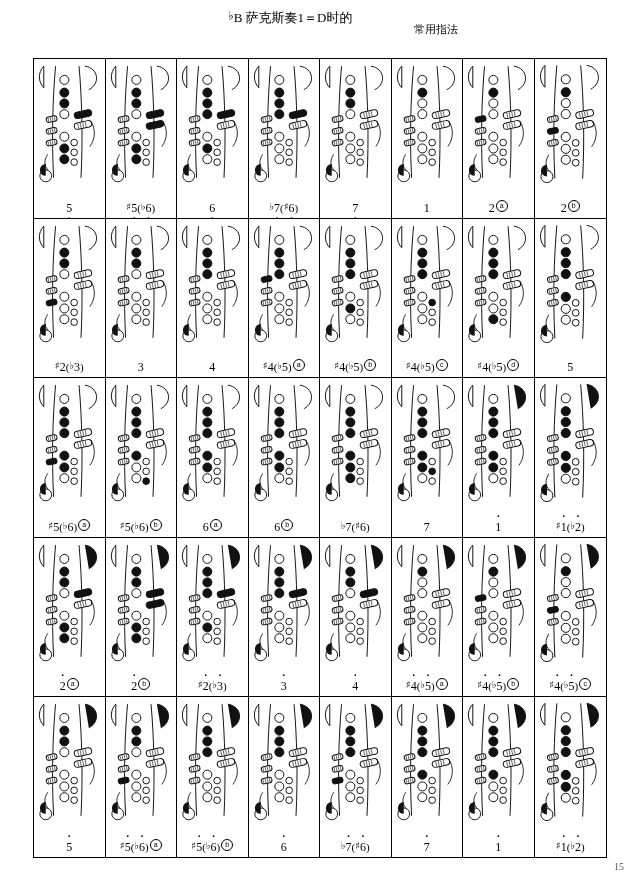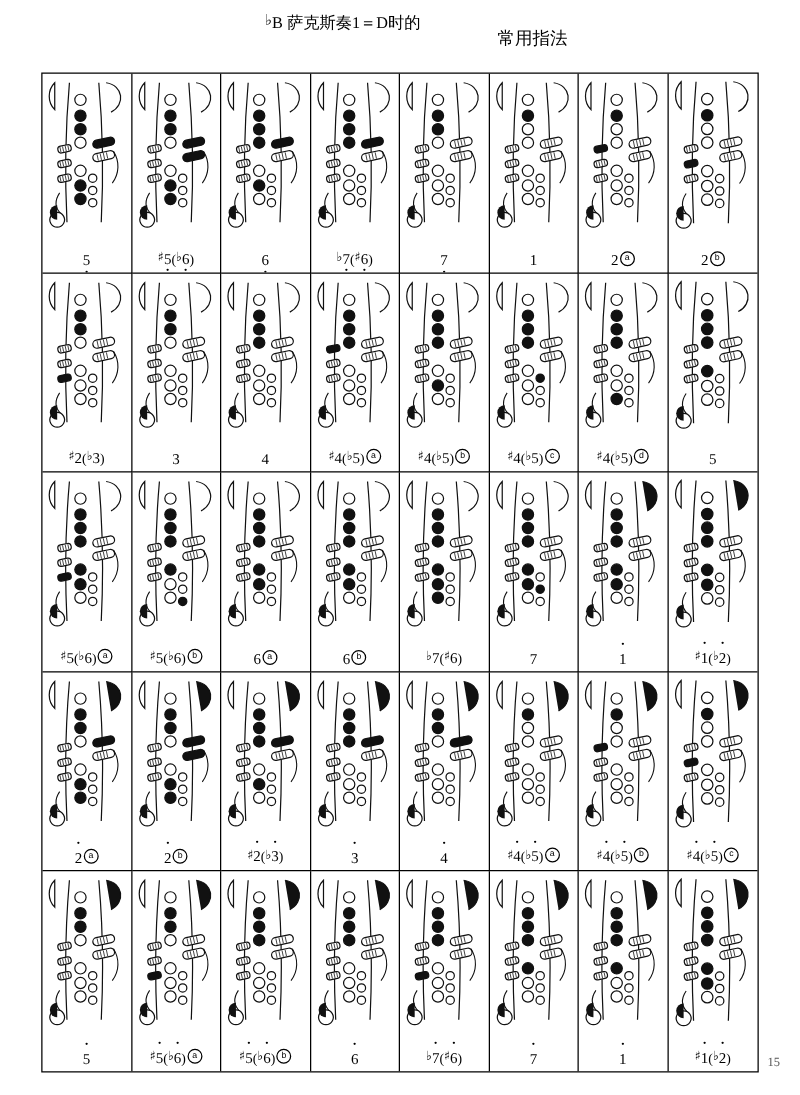--- a/index.html
+++ b/index.html
@@ -17,21 +17,21 @@
   }
   .page {
     width: 640px;
     height: 876px;
     position: relative;
   }
   
   .header {
     position: absolute;
     top: 6px;
-    left: 0;
+    left: 16px;
     width: 564px;
     height: 46px;
   }
   .title-lines {
     position: absolute;
     left: 212px;
     top: 2px;
     font-size: 13px;
     line-height: 20px;
   }
@@ -42,21 +42,21 @@
   .flat-prefix {
     font-family: "DejaVu Sans", sans-serif;
     font-size: 12px;
     position: relative;
     top: -2px;
   }
   .title-right {
     position: absolute;
     left: 398px;
     top: 16px;
-    font-size: 14px;
+    font-size: 11px;
     white-space: nowrap;
   }
   
   .grid {
     position: absolute;
     left: 33px;
     top: 58px;
     width: 574px;
     height: 800px;
     border: 1px solid #000;
@@ -131,21 +131,21 @@
     line-height: 9px;
     font-size: 7px;
     text-align: center;
     font-family: "Liberation Sans", sans-serif;
     vertical-align: 4px;
     margin-left: 1px;
   }
   .pagenum {
     position: absolute;
     right: 16px;
-    bottom: 20px;
+    bottom: 4px;
     font-size: 10px;
     color: #555;
   }
 </style>
 </head>
 <body>
 
 <div class="page">
 
   <div class="header">

